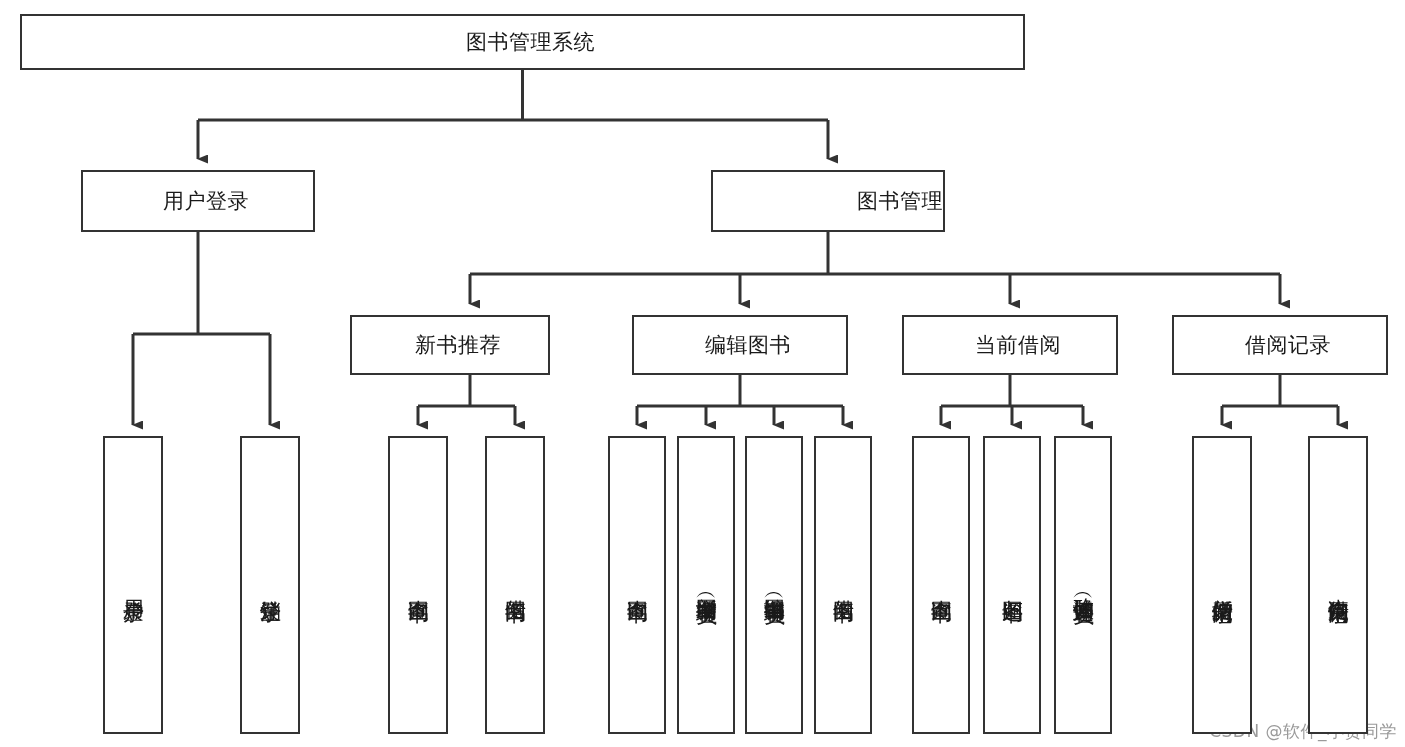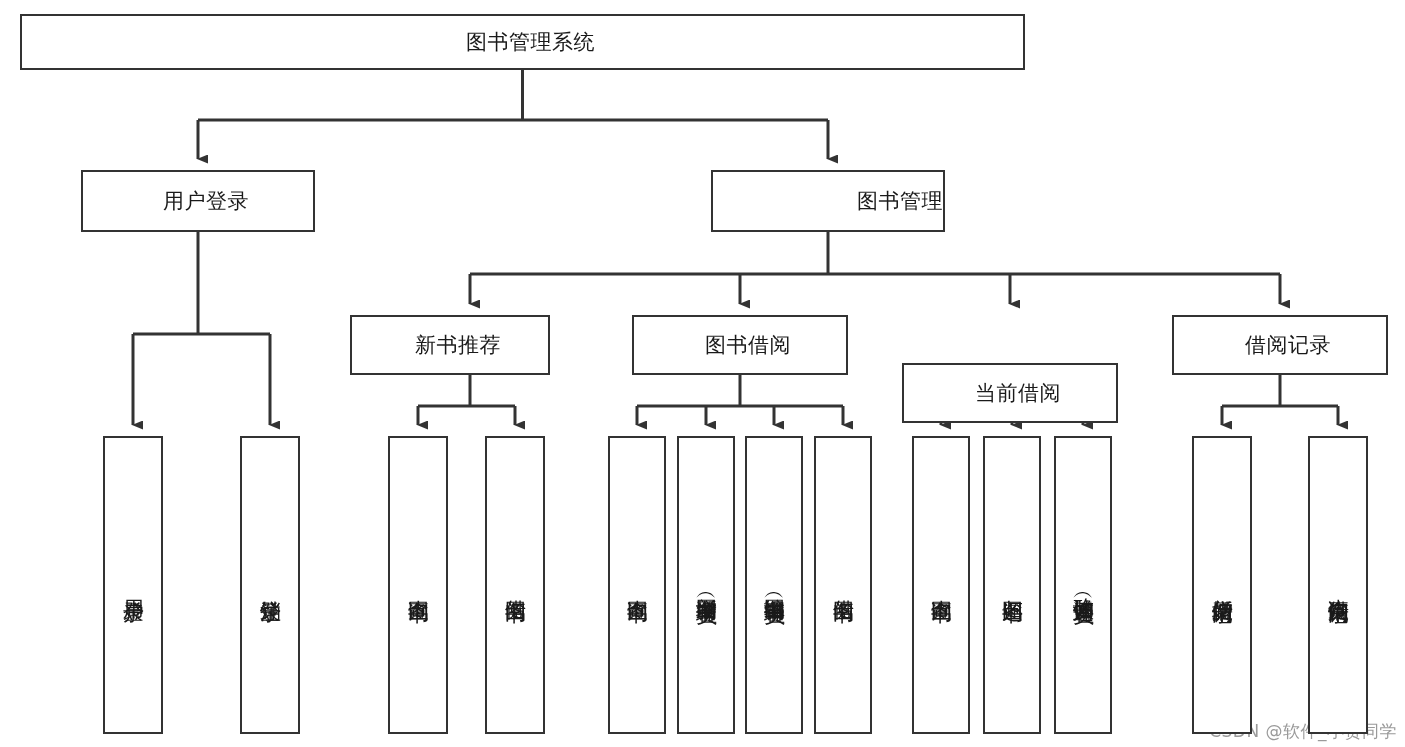--- a/index.html
+++ b/index.html
@@ -116,23 +116,23 @@
     <div class="node horizontal" style="left: 81px; top: 170px; width: 234px; height: 62px;">
       <span>用户登录</span>
     </div>
     <div class="node horizontal" style="left: 711px; top: 170px; width: 234px; height: 62px; justify-content: flex-end;">
       <span>图书管理</span>
     </div>
     <div class="node horizontal" style="left: 350px; top: 315px; width: 200px; height: 60px;">
       <span>新书推荐</span>
     </div>
     <div class="node horizontal" style="left: 632px; top: 315px; width: 216px; height: 60px;">
-      <span>图书借阅</span>
+      <span>编辑图书</span>
     </div>
-    <div class="node horizontal" style="left: 902px; top: 315px; width: 216px; height: 60px; margin-top: 48px;">
+    <div class="node horizontal" style="left: 902px; top: 315px; width: 216px; height: 60px;">
       <span>当前借阅</span>
     </div>
     <div class="node horizontal" style="left: 1172px; top: 315px; width: 216px; height: 60px;">
       <span>借阅记录</span>
     </div>
     <div class="node vertical" style="left: 103px; top: 436px; width: 60px; height: 298px;">
       <span class="vlabel">用户登录</span>
     </div>
     <div class="node vertical" style="left: 240px; top: 436px; width: 60px; height: 298px;">
       <span class="vlabel">注销登录</span>

